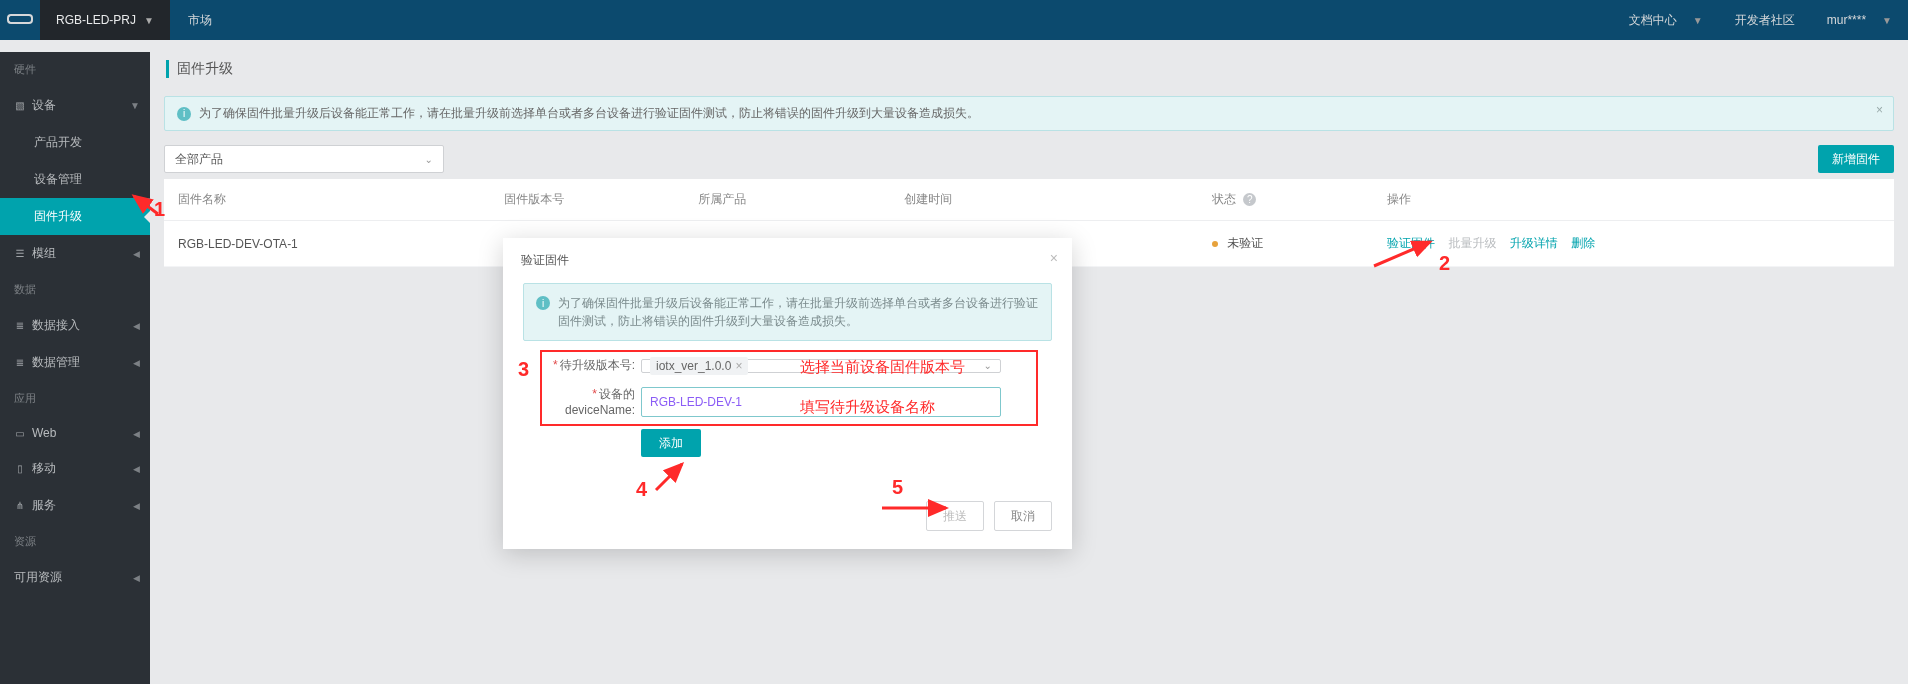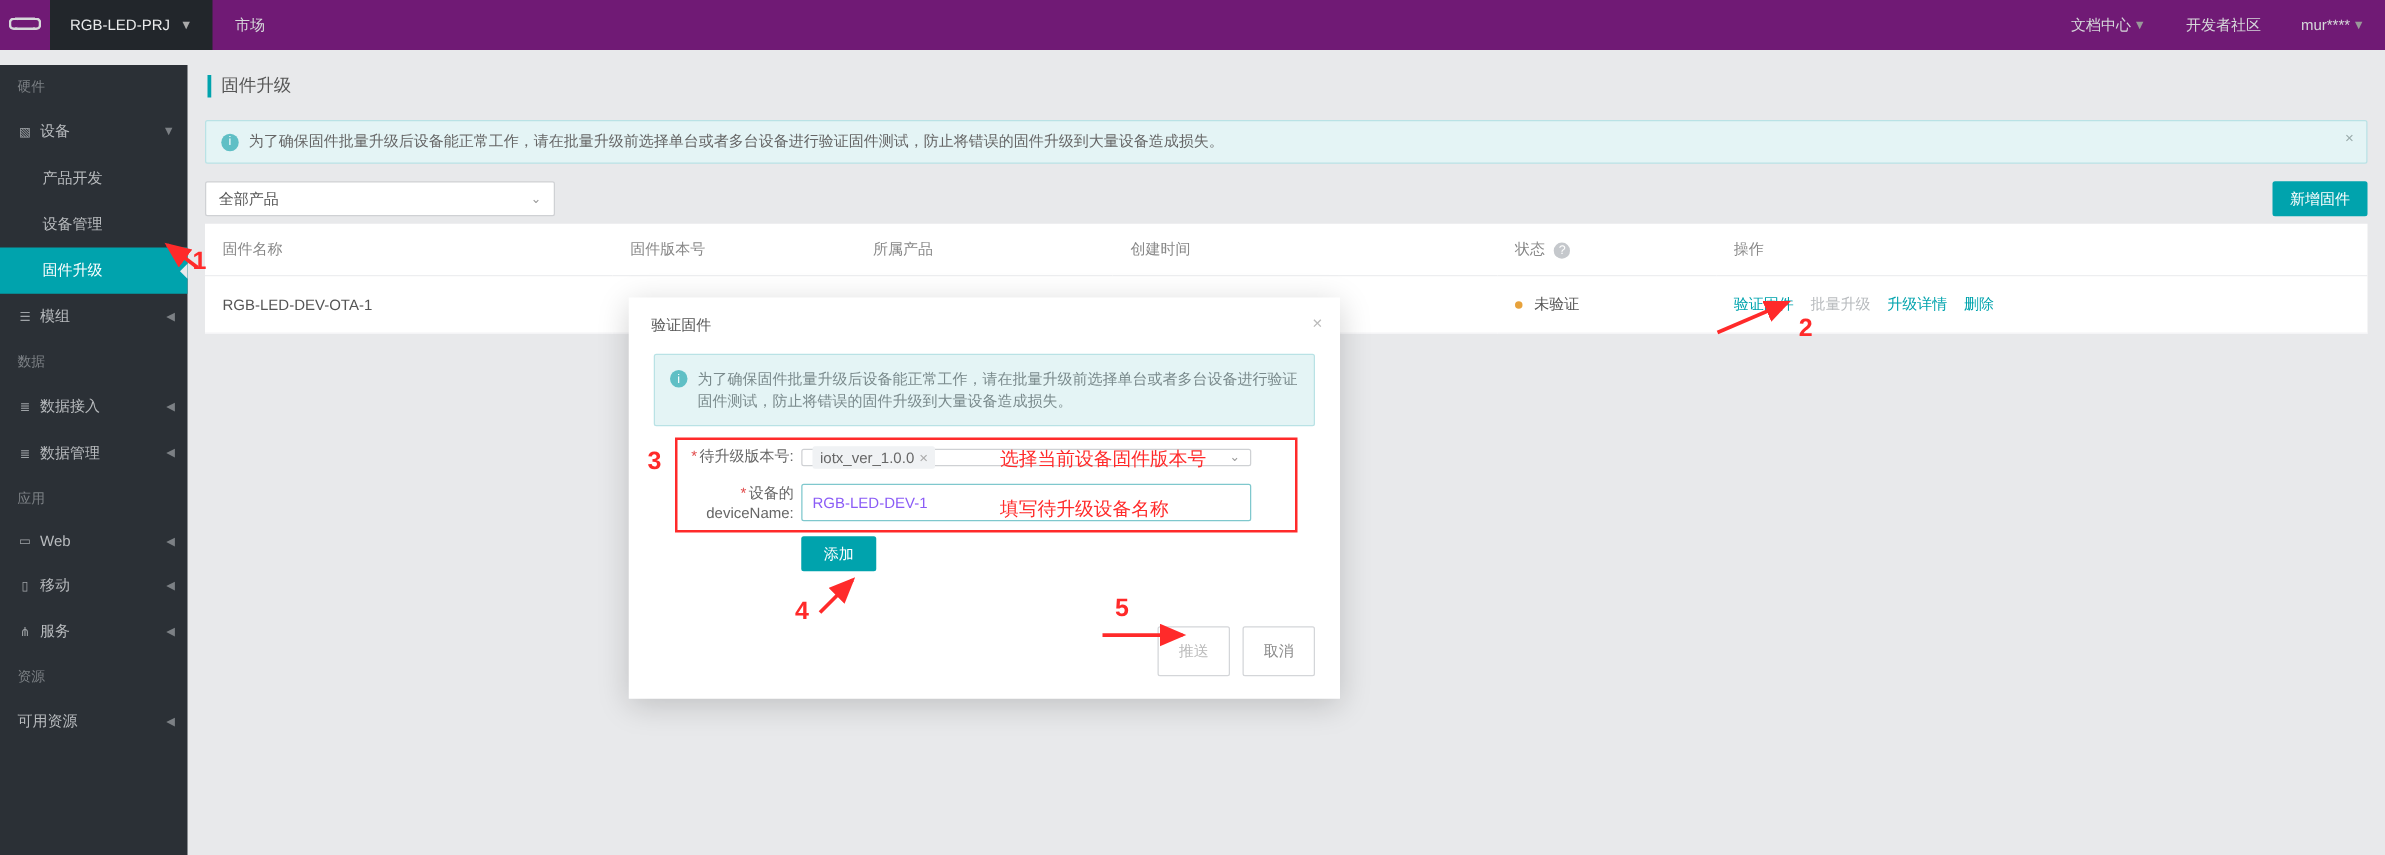--- a/index.html
+++ b/index.html
@@ -1,29 +1,29 @@
 <!DOCTYPE html>
 <html><head>
   <meta charset="utf-8">
   <style>
     * { margin:0; padding:0; box-sizing:border-box; font-family:"Helvetica Neue",Arial,sans-serif; font-size:12px; }
     body { background:#e8e9eb; width:1908px; height:684px; overflow:hidden; }
 
     
-    .topbar { background:#701a75; height:40px; display:flex; align-items:center; color:#e9eaeb; }
+    .topbar { background:#0c4a6e; height:40px; display:flex; align-items:center; color:#e9eaeb; }
     .topbar .logo { width:40px; text-align:center; }
     .topbar .logo span { display:inline-block; width:16px; height:10px; border:2px solid #d6d8da; border-left:none; border-right:none; position:relative; }
     .topbar .logo span::before, .topbar .logo span::after { content:""; position:absolute; top:-2px; bottom:-2px; width:5px; border:2px solid #d6d8da; }
     .topbar .logo span::before{ left:-5px; border-right:none; border-radius:4px 0 0 4px; }
     .topbar .logo span::after{ right:-5px; border-left:none; border-radius:0 4px 4px 0; }
     .proj-sel { background:#22262b; height:40px; padding:0 16px; display:flex; align-items:center; gap:8px; cursor:pointer; }
     .proj-sel .caret{ font-size:10px; color:#aaa; }
     .topbar .market{ padding:0 18px; cursor:pointer; color:#d6d8da;}
     .topbar .spacer{ flex:1; }
-    .topbar .rlink{ padding:0 16px; cursor:pointer; color:#d6d8da; display:flex; align-items:center; gap:2px;}
+    .topbar .rlink{ padding:0 16px; cursor:pointer; color:#d6d8da; display:flex; align-items:center; gap:16px;}
     .topbar .rlink .caret{font-size:10px;color:#999;}
 
     
     .sidebar{ position:absolute; top:52px; bottom:0; left:0; width:150px; background:#2b3036; color:#b8bbbe; }
     .side-cat{ padding:10px 14px; font-size:11px; color:#7c8085; }
     .side-item{ padding:10px 14px; display:flex; align-items:center; gap:6px; cursor:pointer; position:relative; }
     .side-item .icon{ width:12px; height:12px; display:inline-flex; align-items:center; justify-content:center; font-size:10px; color:#9fa3a7;}
     .side-item .chev{ position:absolute; right:10px; font-size:10px; color:#7c8085; }
     .side-sub{ padding:10px 14px 10px 34px; cursor:pointer; position:relative;}
     .side-sub.active{ background:#00a3ad; color:#fff; }
@@ -66,21 +66,21 @@
     .form-row .lbl{width:118px;text-align:right;color:#666;padding-right:6px;}
     .form-row .lbl .req{color:#e14b4b;margin-right:2px;}
     .ver-sel{border:1px solid #cfd1d4;border-radius:2px;height:14px;width:360px;display:flex;align-items:center;padding:0 8px;justify-content:space-between;cursor:pointer;position:relative;}
     .ver-tag{background:#f0f2f4;border-radius:2px;padding:2px 6px;color:#666;display:flex;align-items:center;gap:4px;font-size:11px;}
     .ver-tag .x{color:#aaa;cursor:pointer;}
     .ver-sel .caret{font-size:10px;color:#999;}
     .dev-input{border:1px solid #7fc8cd;border-radius:2px;height:30px;width:360px;padding:0 8px;color:#8b5cf6;outline:none;}
     .add-row{padding-left:118px;}
     .m-add-btn{background:#00a3ad;color:#fff;border:none;height:28px;padding:0 18px;border-radius:2px;cursor:pointer;}
     .modal-ft{display:flex;justify-content:flex-end;gap:10px;padding:18px 20px;}
-    .ft-btn{height:40px;padding:0 16px;border:1px solid #d4d6d9;background:#fff;border-radius:2px;cursor:pointer;color:#888;}
+    .ft-btn{height:30px;padding:0 16px;border:1px solid #d4d6d9;background:#fff;border-radius:2px;cursor:pointer;color:#888;}
     .ft-btn.primary-dis{color:#bbb;}
 
     
     .anno{position:absolute;color:#ff2a2a;font-weight:700;font-size:20px;pointer-events:none;}
     .anno-box{position:absolute;border:2px solid #ff2a2a;pointer-events:none;}
     .anno-text{position:absolute;color:#ff2a2a;font-size:15px;pointer-events:none;}
     .arrow{position:absolute;pointer-events:none;}
     .arrow svg{display:block;}
   </style>
 </head>

